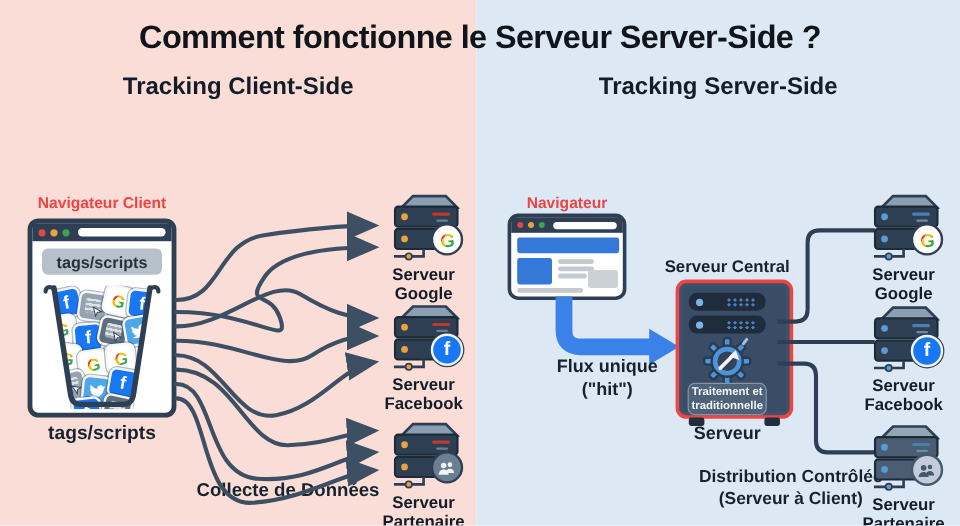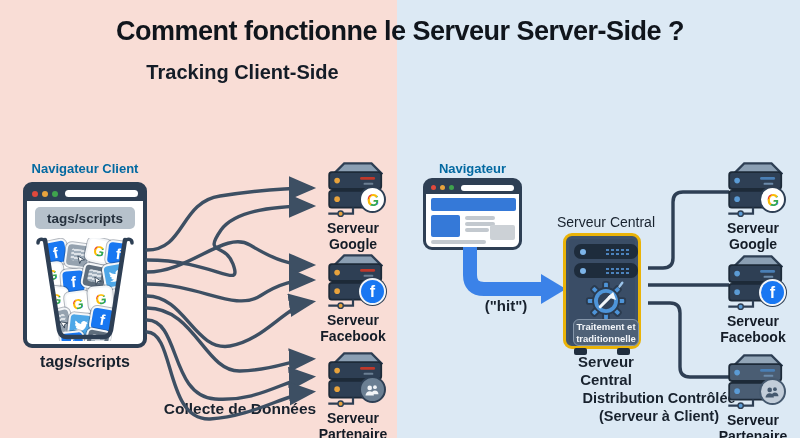--- a/index.html
+++ b/index.html
@@ -15,24 +15,24 @@
 
   .abs { position:absolute; }
   .ctr { text-align:center; }
 
   .main-title {
     left:0; top:16px; width:800px; text-align:center;
     font-size:27px; font-weight:bold; letter-spacing:-0.5px; color:#10151c;
   }
   .col-head { font-size:20px; font-weight:bold; line-height:1.1; color:#141c27;}
   .col-sub  { font-size:16.5px; font-weight:bold; color:#141c27;}
-  .head-left  { left:0;   top:61px; width:397px;margin-left:44px; }
+  .head-left  { left:0;   top:61px; width:397px; }
   .head-right { left:397px; top:61px; width:403px; }
 
-  .mini-label { font-size:13px; font-weight:bold; color:#0369a1; }
+  .mini-label { font-size:13px; font-weight:bold; color:#ef4444; }
 
   
   .browser {
     border:4px solid #2e3f54; border-radius:9px; background:#ffffff;
   }
   .browser-top {
     position:absolute; left:0; top:0; right:0; height:15px;
     background:#2e3f54; display:flex; align-items:center; gap:4px; padding:0 5px;
   }
   .dot { width:6px; height:6px; border-radius:50%; }
@@ -99,22 +99,22 @@
   .srv .wire  { fill:none; stroke:#2e3f54; stroke-width:2.5; }
   .srv-left  .dot1 { fill:#e8a33d; } .srv-left .dash1 { fill:#c0392b; } .srv-left .dash2 { fill:#6b7f93; }
   .srv-left  .node { fill:#e8a33d; stroke:#2e3f54; stroke-width:1.6;}
   .srv-right .dot1 { fill:#5b9bd5; } .srv-right .dash1 { fill:#4a7fb5; } .srv-right .dash2 { fill:#6b8bab; }
   .srv-right .node { fill:#5b9bd5; stroke:#2e3f54; stroke-width:1.6;}
   .srv-light .drawer { fill:#4a5d73; }
   .srv-light .lid { fill:#93a6b8; }
 
   
   .tower {
-    left:563px; top:233px; width:78px; height:116px;
-    background:#3a4d66; border:3px solid #eab308; border-radius:9px;
+    left:563px; top:233px; width:98px; height:116px;
+    background:#3a4d66; border:3px solid #ef4444; border-radius:9px;
     box-shadow:inset 0 0 0 3px #54698333;
   }
   .slot {
     position:absolute; left:8px; width:64px; height:15px;
     background:#1e2c3c; border-radius:7px;
   }
   .slot .led { position:absolute; left:6px; top:4.5px; width:6px; height:6px; border-radius:50%; background:#7db4e8; }
   .slot .cluster {
     position:absolute; right:7px; top:4px; width:26px; height:8px;
     background-image:radial-gradient(#4c83bd 1.3px, transparent 1.4px);
@@ -127,21 +127,21 @@
     padding-top:1px;
   }
   .foot { position:absolute; bottom:-9px; width:13px; height:7px; background:#202e3e; border-radius:2px; }
 
   
   .nav-label-left  { left:23px; top:161px; width:124px; }
   .tags-caption    { left:23px; top:353px; width:124px; font-size:16px; font-weight:bold; }
   .collect-label   { left:140px; top:400px; width:200px; font-size:15.5px; font-weight:bold; }
   .nav-label-right { left:423px; top:161px; width:99px; }
   .flux-label      { left:446px; top:297px; width:120px; font-size:15px; font-weight:bold; line-height:1.25; }
-  .central-top     { left:520px; top:214px; width:172px; font-size:14px; font-weight:normal; }
+  .central-top     { left:520px; top:214px; width:172px; font-size:14px; font-weight:bold; }
   .central-bottom  { left:540px; top:353px; width:132px; font-size:15px; font-weight:bold; line-height:1.2; }
   .dist-label      { left:556px; top:389px; width:206px; font-size:14.5px; font-weight:bold; line-height:1.25; }
 </style>
 </head>
 <body>
 
 <svg width="0" height="0" style="position:absolute" aria-hidden="true">
   <defs>
     <linearGradient id="gg" x1="0" y1="0" x2="1" y2="1">
       <stop offset="0.28" stop-color="#ea4335"></stop>
@@ -159,20 +159,21 @@
 
 <div class="half half-left"></div>
 <div class="half half-right"></div>
 
 <div class="abs main-title">Comment fonctionne le Serveur Server-Side ?</div>
 
 <div class="abs head-left ctr">
   <div class="col-head">Tracking Client-Side</div>
 </div>
 <div class="abs head-right ctr">
+  <div class="col-head">Tracking Server-Side</div>
 </div>
 
 <div class="abs ctr mini-label nav-label-left">Navigateur Client</div>
 
 <div class="abs browser browser-left">
   <div class="browser-top">
     <span class="dot dot-red"></span>
     <span class="dot dot-yellow"></span>
     <span class="dot dot-green"></span>
     <span class="addr"></span>
@@ -380,20 +381,21 @@
   <div class="rb-line" style="left:5px;top:59px;width:55px"></div>
   <div class="rb-box"></div>
 </div>
 
 <svg class="abs" style="left:455px;top:245px" width="115" height="62" viewBox="0 0 115 62">
   <path d="M15,2 V30 Q15,44 29,44 H88" fill="none" stroke="#3b82e8" stroke-width="14"></path>
   <polygon points="86,29 111,44 86,59" fill="#3b82e8"></polygon>
 </svg>
 
 <div class="abs ctr flux-label">
+  <div>Flux unique</div>
   <div>("hit")</div>
 </div>
 
 <div class="abs ctr central-top">Serveur Central</div>
 
 <div class="abs tower">
   <div class="slot" style="top:8px">
       <span class="led"></span>
       <span class="cluster"></span>
     </div>
@@ -423,21 +425,20 @@
   <div class="tower-badge">
     <div>Traitement et</div>
     <div>traditionnelle</div>
   </div>
   <span class="foot" style="left:8px"></span>
   <span class="foot" style="right:8px"></span>
 </div>
 
 <div class="abs ctr central-bottom">
   <div>Serveur</div>
-  <div>Central</div>
 </div>
 
 <svg class="abs" style="left:645px;top:185px" width="90" height="200" viewBox="0 0 90 200">
   <g fill="none" stroke="#2e3f54" stroke-width="3.4">
     <path d="M3,83 H18 Q28,83 28,73 V17 Q28,7 38,7 H84"></path>
     <path d="M3,100 H84"></path>
     <path d="M3,118 H25 Q35,118 35,128 V182 Q35,192 45,192 H84"></path>
   </g>
 </svg>
 

